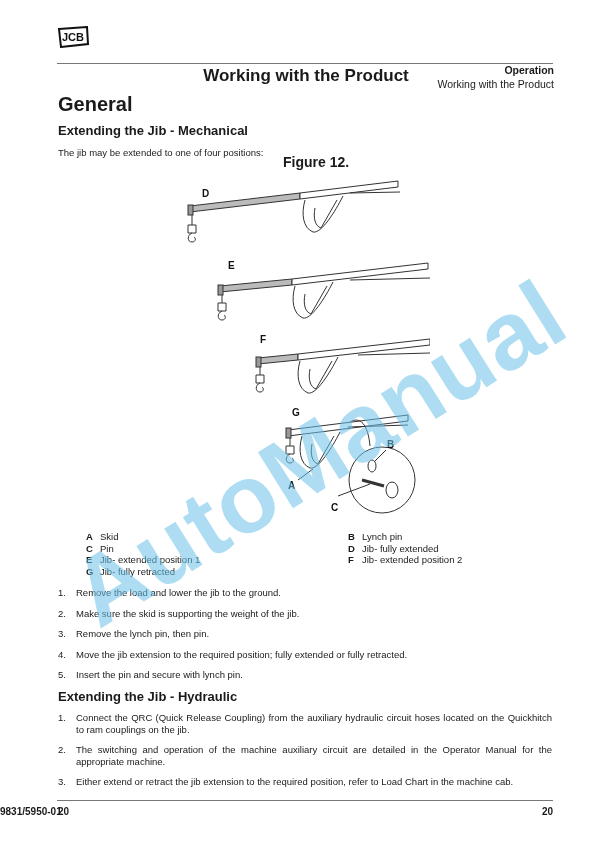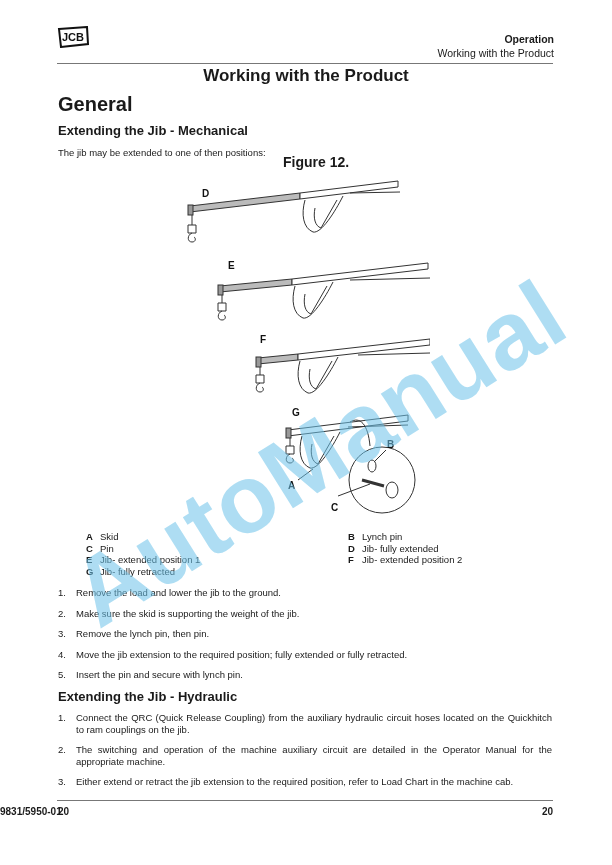--- a/index.html
+++ b/index.html
@@ -1,21 +1,21 @@
 <!DOCTYPE html>
 <html><head>
 <meta charset="utf-8">
 <style>
   html, body { margin: 0; padding: 0; background: #ffffff; }
   body { width: 612px; height: 865px; position: relative; overflow: hidden;
          font-family: "Liberation Sans", sans-serif; color: #1a1a1a; }
   .abs { position: absolute; }
   .logo { left: 56px; top: 26px; width: 34px; height: 22px; }
   .hdr-right { right: 58px; top: 32px; text-align: right; font-size: 10.5px; line-height: 14px; }
-  .hdr-right .sec { font-weight: bold; }
+  .hdr-right .sec { font-weight: bold; margin-top: 31px; }
   .rule { left: 57px; width: 496px; height: 1px; background: #777; }
   .title { left: 0; width: 612px; top: 66px; text-align: center; font-size: 17px; font-weight: bold; }
   .h1 { left: 58px; top: 93px; font-size: 20px; font-weight: bold; }
   .h2 { left: 58px; font-size: 13px; font-weight: bold; }
   .para { left: 58px; top: 147px; font-size: 9.5px; }
   .fig-caption { left: 283px; top: 154px; font-size: 14px; font-weight: bold; }
   .fig { left: 170px; top: 178px; width: 260px; height: 345px; }
   .legend { font-size: 9.5px; line-height: 11.5px; margin-left: 28px; }
   .legend .k { font-weight: bold; display: inline-block; width: 14px; }
   .steps { left: 58px; width: 494px; font-size: 9.5px; }
@@ -36,21 +36,21 @@
 </svg>
 <div class="abs hdr-right">
   <div class="sec">Operation</div>
   <div>Working with the Product</div>
 </div>
 <div class="abs rule" style="top:63px"></div>
 
 <div class="abs title">Working with the Product</div>
 <div class="abs h1">General</div>
 <div class="abs h2" style="top:123px">Extending the Jib - Mechanical</div>
-<div class="abs para">The jib may be extended to one of then positions:</div>
+<div class="abs para">The jib may be extended to one of four positions:</div>
 <div class="abs fig-caption">Figure 12.</div>
 
 <svg class="abs fig" viewBox="0 0 260 345">
   <g stroke="#333" stroke-width="1" fill="none">
 
     <g>
       <polygon points="20,28 130,15 130,21 20,34" fill="#bbb"></polygon>
       <polygon points="130,15 228,3 228,9 130,21" fill="#fff"></polygon>
       <line x1="180" y1="15" x2="230" y2="14"></line>
       <rect x="18" y="27" width="5" height="10" fill="#999"></rect>

